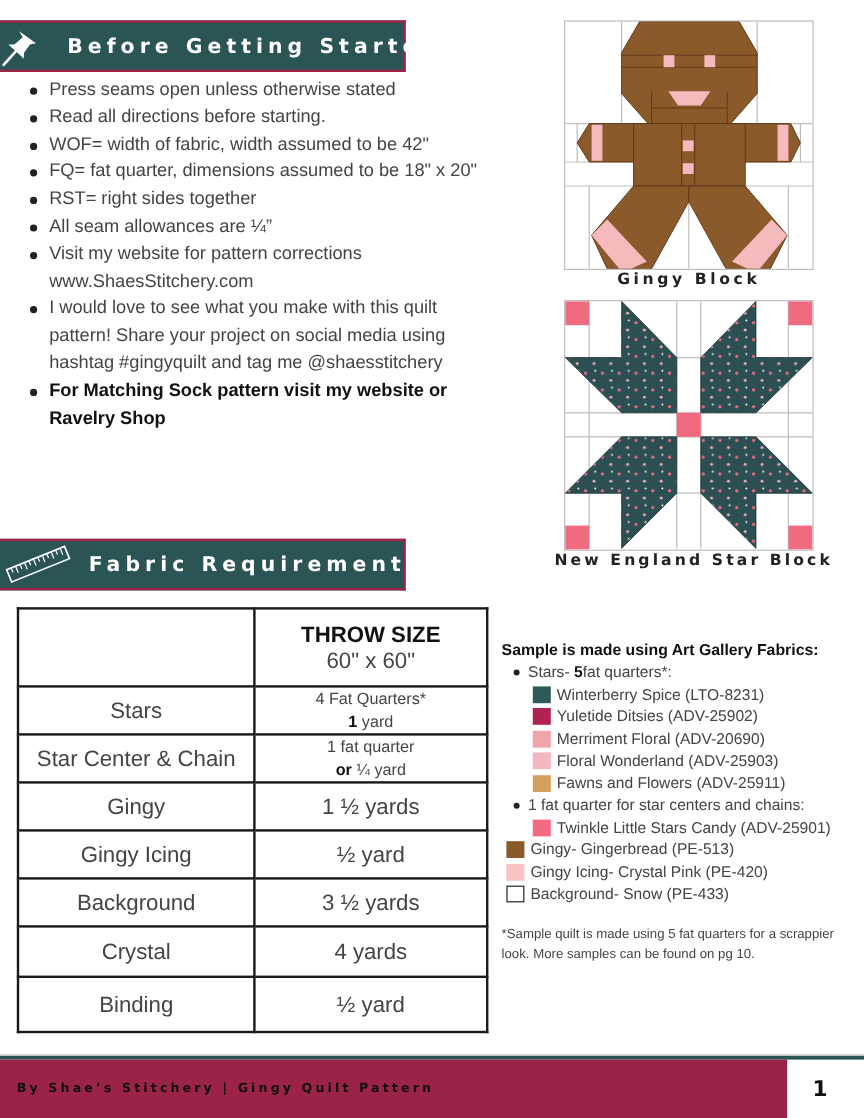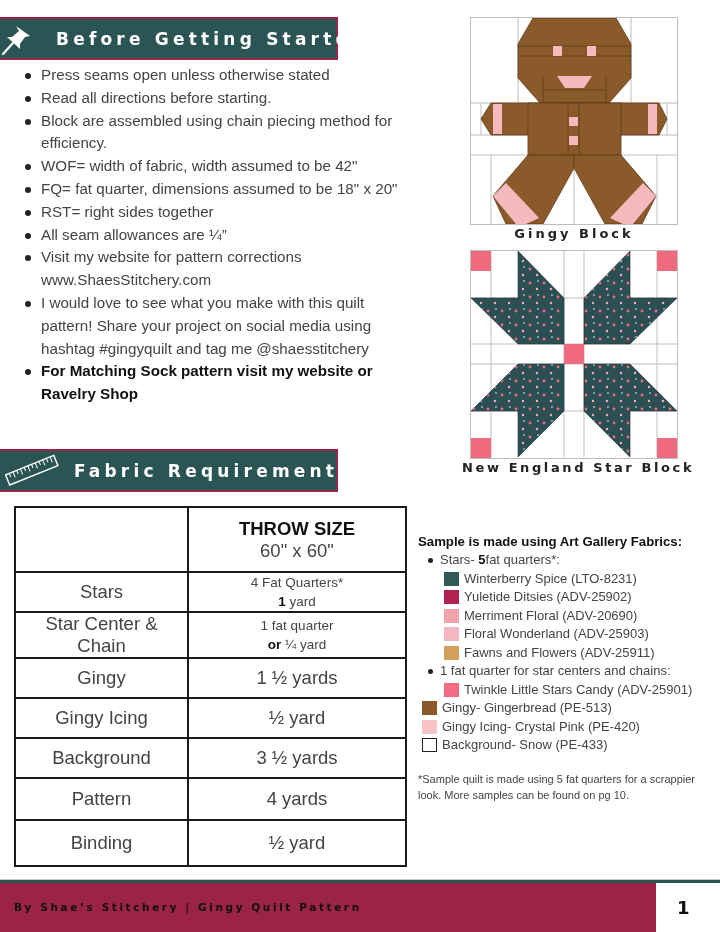--- a/index.html
+++ b/index.html
@@ -40,21 +40,21 @@
   #gingy-cap { left: 470px; width: 208px; top: 226px; }
   #star-cap { left: 462px; width: 225px; top: 460px; letter-spacing: 2.6px; }
 
   table.req {
     position: absolute; left: 14px; top: 506px; width: 393px; border-collapse: collapse;
     font-family: "Liberation Sans", sans-serif; color: #444;
   }
   table.req td {
     border: 2px solid #1a1a1a; text-align: center; vertical-align: middle; padding: 0 4px;
   }
-  table.req td.c1 { width: 173px; font-size: 18.5px; }
+  table.req td.c1 { width: 197px; font-size: 18.5px; }
   table.req td.c2 { font-size: 18.5px; }
   table.req td.small { font-size: 13.5px; line-height: 19px; }
   .hdr-bold { font-weight: bold; font-size: 18.5px; color: #111; display: block; }
   .hdr-sub { font-size: 18.5px; display: block; }
   b { color: #111; }
 
   .sample { position: absolute; left: 418px; top: 534px; width: 295px; font-family: "Liberation Sans", sans-serif; }
   .sample .stitle { font-weight: bold; font-size: 13.2px; color: #111; margin-bottom: 2px; }
   .sample .row { position: relative; font-size: 13px; line-height: 18.5px; color: #444; white-space: nowrap; display: flex; align-items: center; }
   .sample .bullet-row { padding-left: 22px; }
@@ -81,21 +81,20 @@
       <path d="M16 4 L30 14 L25 15 L20 22 L20 27 L7 15 L12 15 L19 9 Z" fill="#fff"></path>
       <line x1="13" y1="21" x2="3" y2="32" stroke="#fff" stroke-width="2.2" stroke-linecap="round"></line>
     </svg>
   </span>
   <span class="title">Before Getting Started</span>
 </div>
 
 <ul class="bullets">
   <li>Press seams open unless otherwise stated</li>
   <li>Read all directions before starting.</li>
-  <li>Block are assembled using chain piecing method for efficiency.</li>
   <li>WOF= width of fabric, width assumed to be 42"</li>
   <li>FQ= fat quarter, dimensions assumed to be 18" x 20"</li>
   <li>RST= right sides together</li>
   <li>All seam allowances are ¼”</li>
   <li>Visit my website for pattern corrections www.ShaesStitchery.com</li>
   <li>I would love to see what you make with this quilt pattern! Share your project on social media using hashtag #gingyquilt and tag me @shaesstitchery</li>
   <li class="bold">For Matching Sock pattern visit my website or Ravelry Shop</li>
 </ul>
 
 <div id="gingy-img" class="block-img">
@@ -234,21 +233,21 @@
   </tr>
   <tr style="height:40px;">
     <td class="c1">Gingy Icing</td>
     <td class="c2">½  yard</td>
   </tr>
   <tr style="height:40px;">
     <td class="c1">Background</td>
     <td class="c2">3 ½ yards</td>
   </tr>
   <tr style="height:42px;">
-    <td class="c1">Pattern</td>
+    <td class="c1">Crystal</td>
     <td class="c2">4 yards</td>
   </tr>
   <tr style="height:46px;">
     <td class="c1">Binding</td>
     <td class="c2">½  yard</td>
   </tr>
 </tbody>
   </table>
 
 <div class="sample">

